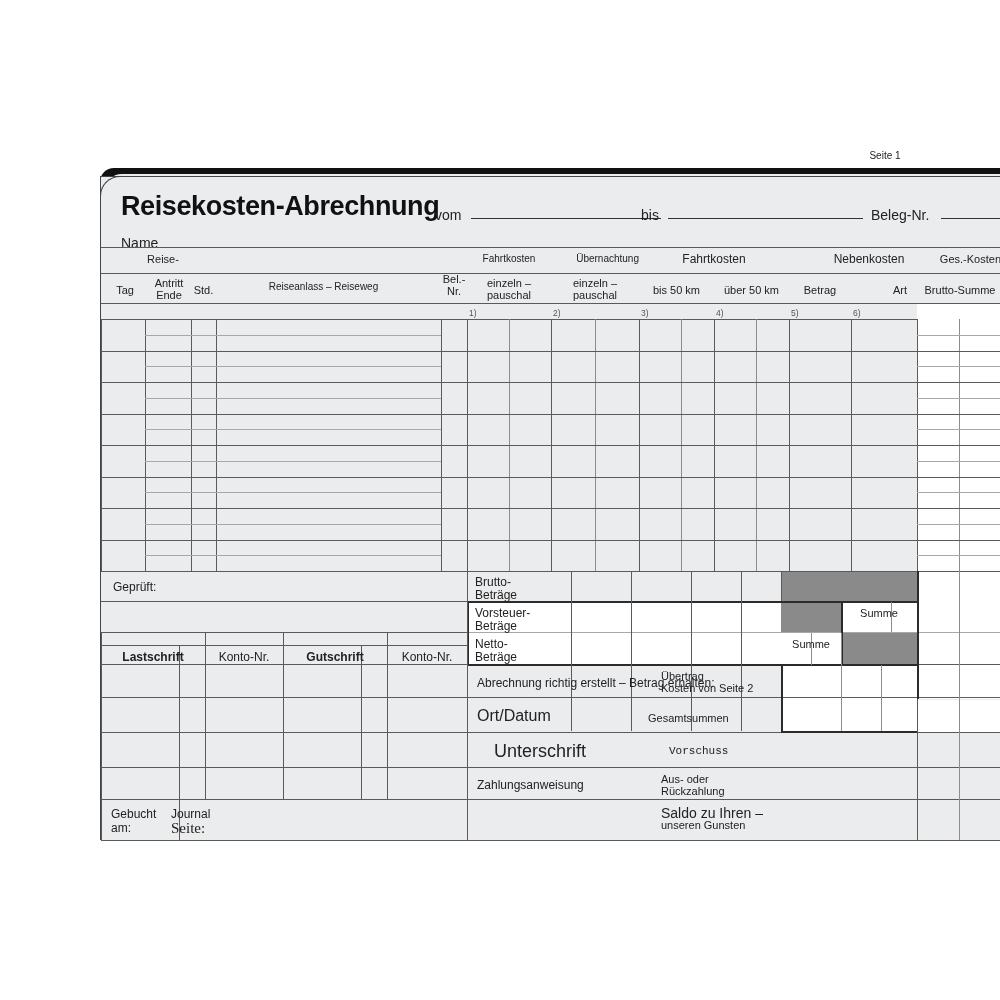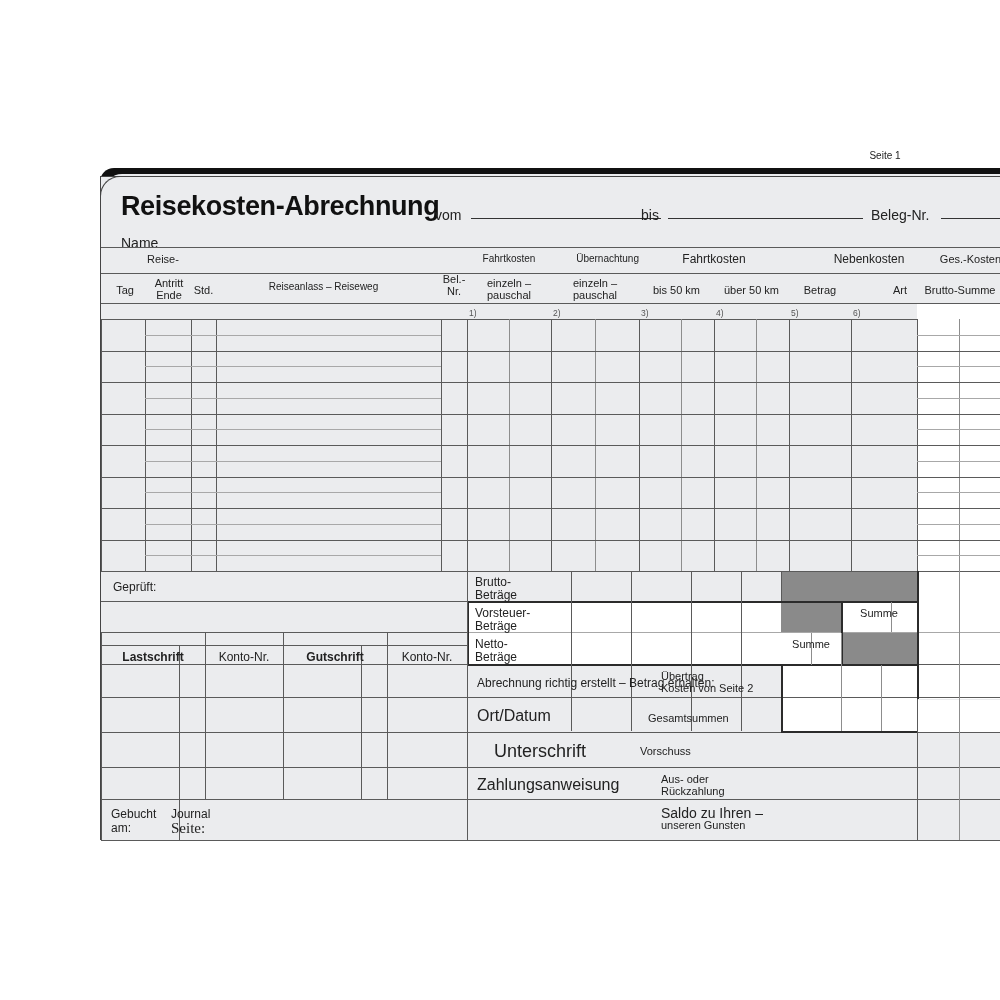--- a/index.html
+++ b/index.html
@@ -262,26 +262,26 @@
   <div class="cell-txt" style="left:374px;top:399px;font-size:12px;">Brutto-</div>
   <div class="cell-txt" style="left:374px;top:412px;font-size:12px;">Beträge</div>
   <div class="cell-txt" style="left:374px;top:430px;font-size:12px;">Vorsteuer-</div>
   <div class="cell-txt" style="left:374px;top:443px;font-size:12px;">Beträge</div>
   <div class="cell-txt" style="left:374px;top:461px;font-size:12px;">Netto-</div>
   <div class="cell-txt" style="left:374px;top:474px;font-size:12px;">Beträge</div>
 
   <div class="cell-txt" style="left:376px;top:500px;font-size:12px;">Abrechnung richtig erstellt – Betrag erhalten:</div>
   <div class="cell-txt" style="left:376px;top:533px;font-size:16px;">Ort/Datum</div>
   <div class="cell-txt" style="left:376px;top:568px;font-size:18px;margin-left:17px;">Unterschrift</div>
-  <div class="cell-txt" style="left:376px;top:602px;font-size:16px;text-align:center;">Zahlungsanweisung</div>
+  <div class="cell-txt" style="left:376px;top:602px;font-size:12px;text-align:center;">Zahlungsanweisung</div>
 
   <div class="cell-txt" style="left:560px;top:493px;font-size:11px;">Übertrag</div>
   <div class="cell-txt" style="left:560px;top:505px;font-size:11px;">Kosten von Seite 2</div>
   <div class="cell-txt" style="left:547px;top:535px;font-size:11px;">Gesamtsummen</div>
-  <div class="cell-txt" style="left:539px;top:568px;font-size:11px;">Vorschuss</div>
+  <div class="cell-txt" style="left:568px;top:568px;font-size:11px;font-family:Liberation Mono, monospace;">Vorschuss</div>
   <div class="cell-txt" style="left:560px;top:596px;font-size:11px;text-align:center;">Aus- oder</div>
   <div class="cell-txt" style="left:560px;top:608px;font-size:11px;">Rückzahlung</div>
   <div class="cell-txt" style="left:560px;top:630px;font-size:14px;">Saldo zu Ihren –</div>
   <div class="cell-txt" style="left:560px;top:642px;font-size:11px;">unseren Gunsten</div>
 
   <div class="cell-txt c" style="left:680px;top:461px;width:60px;font-size:11px;">Summe</div>
   <div class="vline thin" style="left:710px;top:474px;height:13px;"></div>
   <div class="cell-txt c" style="left:740px;top:430px;width:76px;font-size:11px;">Summe</div>
   <div class="vline thin" style="left:790px;top:443px;height:12px;"></div>
 

